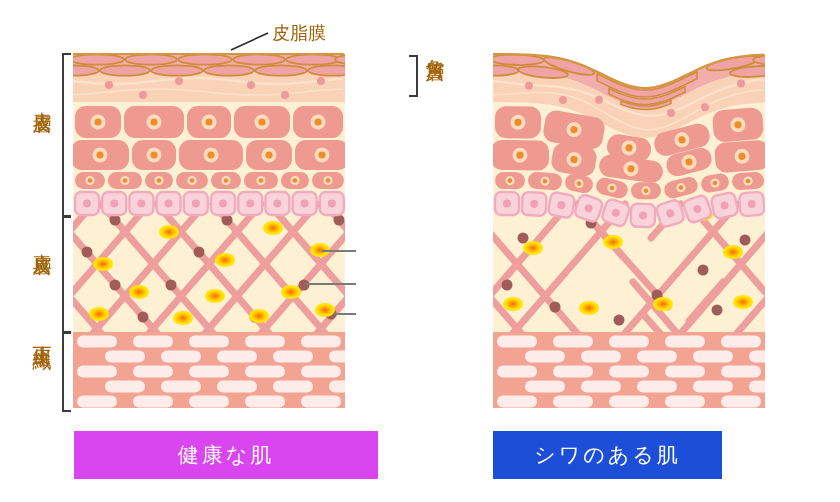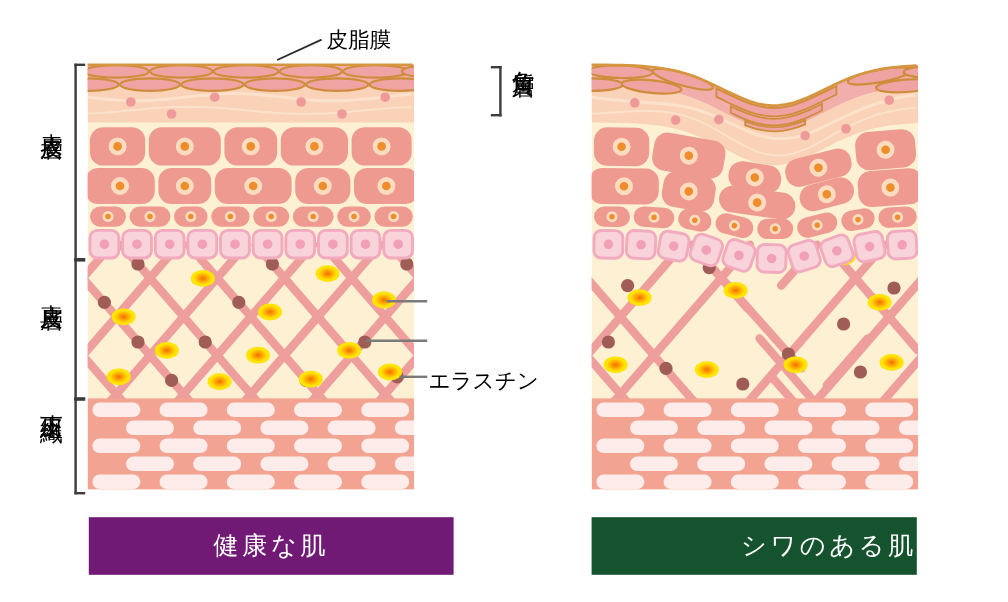--- a/index.html
+++ b/index.html
@@ -1,20 +1,20 @@
 <!DOCTYPE html>
 <html><head>
 <meta charset="utf-8">
 <style>
   html,body{margin:0;padding:0;background:#fff;}
   .fig{position:relative;width:840px;height:502px;background:#fff;overflow:hidden;
        font-family:"DejaVu Sans","Liberation Sans",sans-serif;}
   .panel{position:absolute;display:block;}
   .overlay{position:absolute;left:0;top:0;pointer-events:none;}
-  .lbl{position:absolute;color:#000000;font-weight:500;}
+  .lbl{position:absolute;color:#a16207;font-weight:500;}
   .lbl-v{writing-mode:vertical-rl;text-orientation:upright;letter-spacing:2px;
          font-size:19px;line-height:1.1;}
   .lbl-h{font-size:18px;white-space:nowrap;}
   .bracket-l{position:absolute;border-left:2px solid #3c3c3c;border-top:2px solid #3c3c3c;
              border-bottom:2px solid #3c3c3c;width:7px;}
   .bracket-r{position:absolute;border-right:2px solid #3c3c3c;border-top:2px solid #3c3c3c;
              border-bottom:2px solid #3c3c3c;width:7px;}
   .banner{position:absolute;height:48px;line-height:48px;text-align:center;
           color:#fff;font-size:21px;letter-spacing:3px;font-weight:500;}
 </style>
@@ -486,17 +486,16 @@
   <div class="lbl lbl-v" style="left:32px;top:238px">真皮層</div>
   <div class="bracket-l" style="left:62px;top:216px;height:113px"></div>
 
   <div class="lbl lbl-v" style="left:32px;top:330px">皮下組織</div>
   <div class="bracket-l" style="left:62px;top:332px;height:76px"></div>
 
   <div class="lbl lbl-h" style="left:272px;top:21px">皮脂膜</div>
   <div class="bracket-r" style="left:409px;top:55px;height:38px"></div>
   <div class="lbl lbl-v" style="left:425px;top:44px">角質層</div>
 
-  <div class="lbl lbl-h" style="left:357px;top:305px">エラスチン</div>
-
-  <div class="banner" style="left: 74px; top: 431px; width: 304px; background: #701a75;">健康な肌</div>
-  <div class="banner" style="left: 493px; top: 431px; width: 271px; background: #14532d; text-align: right;">シワのある肌</div>
+
+  <div class="banner" style="left: 74px; top: 431px; width: 304px; background: #d946ef;">健康な肌</div>
+  <div class="banner" style="left: 493px; top: 431px; width: 229px; background: #1d4ed8;">シワのある肌</div>
 </div>
 
 </body></html>

